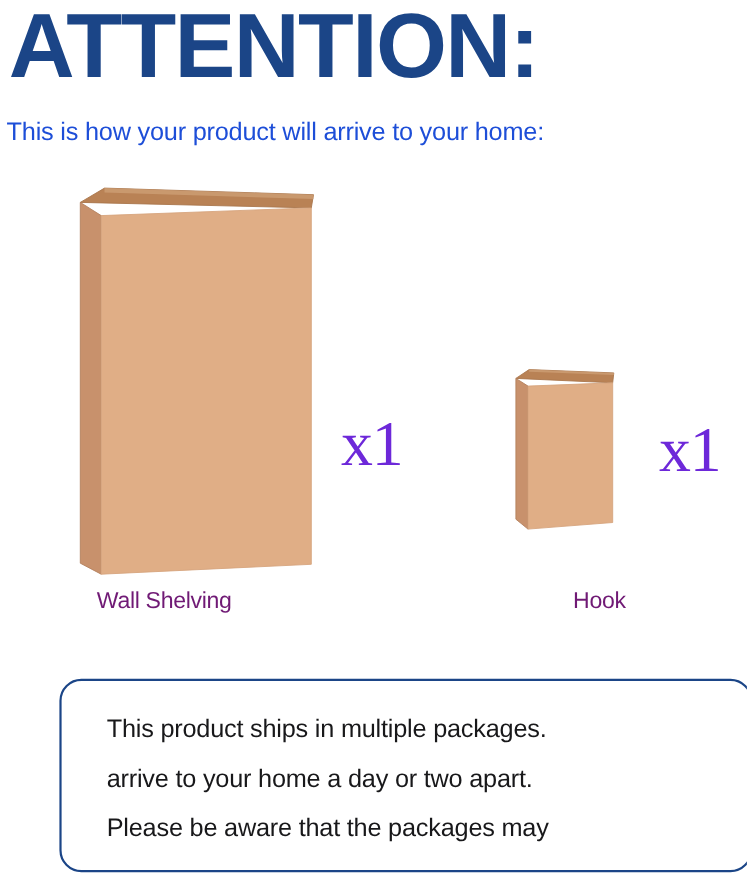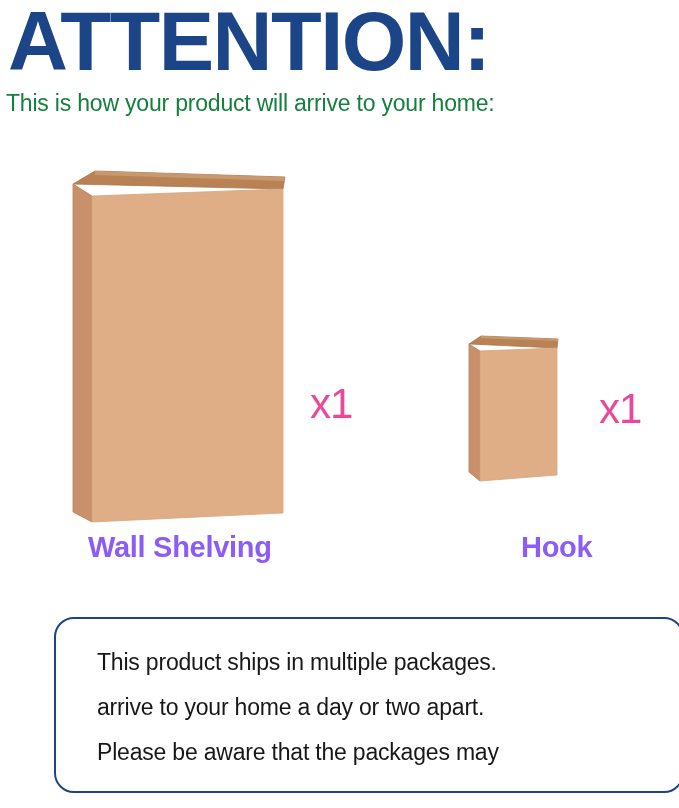--- a/index.html
+++ b/index.html
@@ -38,58 +38,59 @@
     letter-spacing: -1.5px;
     color: #1b4587;
     white-space: nowrap;
     transform: scaleX(1.0);
     transform-origin: left top;
   }
 
   .subtitle {
     position: absolute;
     left: 6px;
-    top: 88px;
+    top: 104px;
     font-size: 23px;
     line-height: 30px;
     font-weight: 400;
-    color: #15803d;
+    color: #1d4ed8;
     letter-spacing: -0.2px;
     white-space: nowrap;
   }
 
   
   .package-art {
     position: absolute;
     left: 0;
     top: 0;
     width: 679px;
     height: 808px;
     pointer-events: none;
   }
 
   
   .qty {
     position: absolute;
-    color: #ec4899;
-    font-size: 42px;
+    color: #6d28d9;
+    font-size: 58px;
     line-height: 46px;
     font-weight: 400;
     letter-spacing: -1px;
+    font-family: Liberation Serif, serif;
   }
   .qty-large { left: 310px; top: 381px; }
   .qty-small { left: 599px; top: 386px; }
 
   
   .caption {
     position: absolute;
-    color: #8b5cf6;
-    font-size: 29px;
+    color: #701a75;
+    font-size: 21px;
     line-height: 32px;
-    font-weight: 700;
+    font-weight: 400;
     letter-spacing: -0.3px;
     white-space: nowrap;
   }
   .caption-large { left: 88px; top: 531px; }
   .caption-small { left: 481px; top: 531px; margin-left: 40px; }
 
   
   .callout {
     position: absolute;
     left: 35px;

